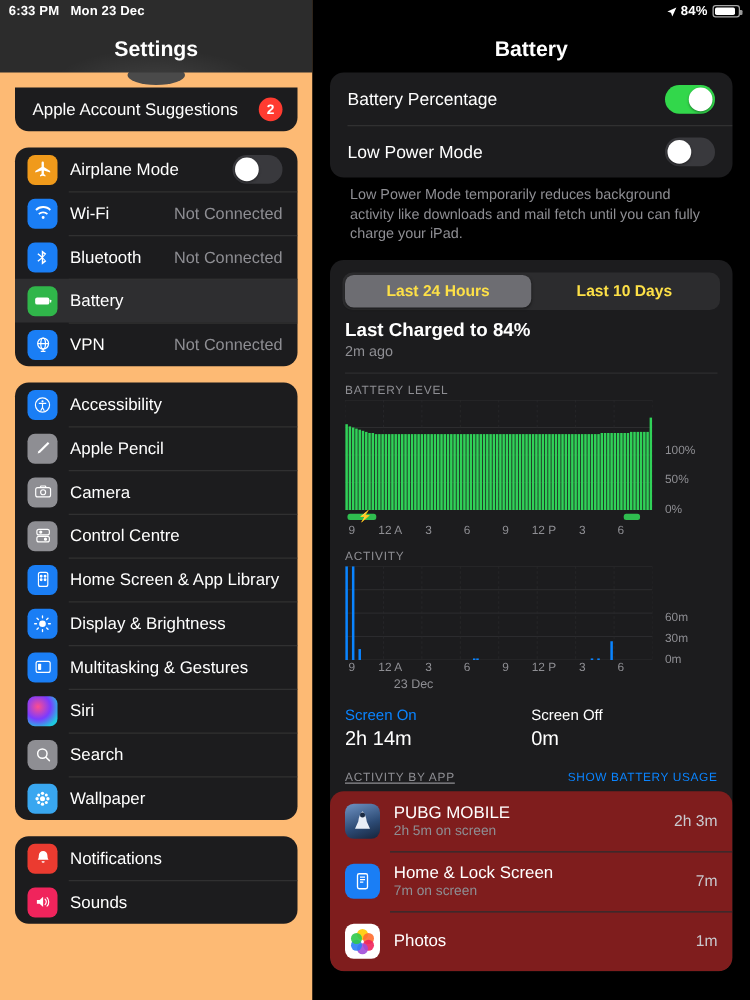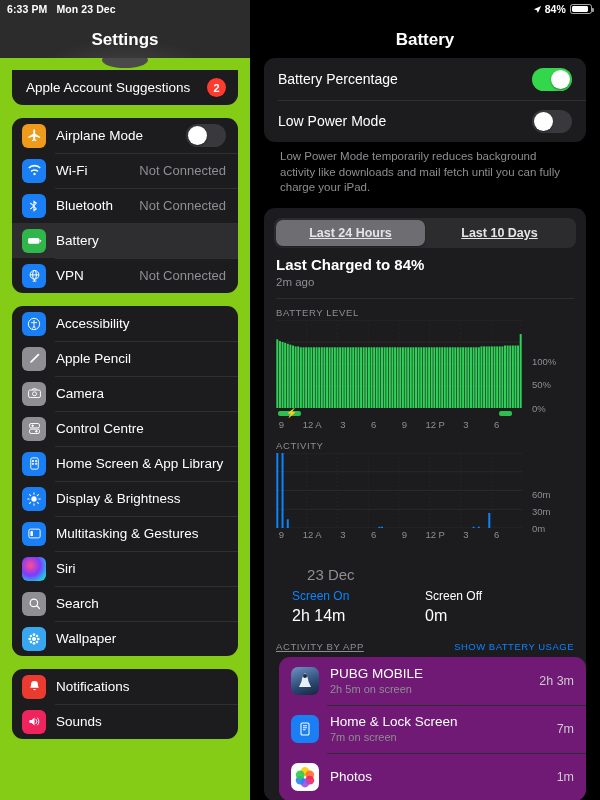--- a/index.html
+++ b/index.html
@@ -27,21 +27,21 @@
     border-radius: 2.6px; position: relative; display:inline-block;
   }
   .batt-shell::after {
     content:""; position:absolute; right:-2.6px; top:3px;
     width:1.6px; height:4px; background:rgba(255,255,255,.6); border-radius:0 1px 1px 0;
   }
   .batt-fill { position:absolute; left:1px; top:1px; bottom:1px; width:82%; background:#fff; border-radius:1.4px; }
 
   
   .sidebar {
-    width: 250px; height: 800px; background: #84cc16;
+    width: 250px; height: 800px; background: #fdba74;
     position: relative; overflow: hidden;
   }
   .sidebar-header {
     height: 58px; background: #2c2c2c;
     display: flex; align-items: flex-end; justify-content: center;
     padding-bottom: 8px; position: relative; z-index: 20;
     box-shadow: 0 0 0 0 rgba(0,0,0,0);
   }
   .sidebar-header::before{
     content:""; position:absolute; left:0; right:0; bottom:0; height:58px;
@@ -111,21 +111,21 @@
     padding: 7px 16px 0 16px;
   }
 
   
   .seg-wrap { padding: 10px 10px 0; }
   .segmented {
     display: flex; background: #2c2c2e; border-radius: 8px; padding: 2px; height: 30px;
   }
   .seg {
     flex: 1; display: flex; align-items: center; justify-content: center;
-    font-size: 12.5px; font-weight: bold; color: #e5e5e5; border-radius: 7px; text-decoration: underline;
+    font-size: 12.5px; font-weight: bold; color: #fde047; border-radius: 7px;
   }
   .seg.active { background: #6d6d72; box-shadow: 0 1px 2px rgba(0,0,0,.35); }
 
   .charge-block { padding: 8px 12px 4px; }
   .charge-title { color:#fff; font-size: 15px; font-weight: bold; }
   .charge-sub { color: #8e8e93; font-size: 11.5px; margin-top: 3px; }
 
   .sep { height: 1px; background: #2d2d2f; margin: 6px 12px 0; }
 
   .chart-label { color: #8e8e93; font-size: 9.5px; letter-spacing: .6px; padding: 8px 12px 2px; }
@@ -139,42 +139,42 @@
   .ylabels {
     position: absolute; right: 2px; top: 0; bottom: 0; width: 48px;
     color: #8e8e93; font-size: 9.5px; margin-top: 41px;
   }
   .ylab { position: absolute; left: 8px; transform: translateY(-50%); }
   .xaxis {
     position: relative; height: 14px; margin-right: 52px;
     color: #8e8e93; font-size: 9.5px;
   }
   .xlab { position: absolute; transform: translateX(-50%); top: 1px; }
-  .xsub { color:#8e8e93; font-size: 15px; margin-right: 52px; position: relative; height: 13px; margin-top: 24px; }
+  .xsub { color:#8e8e93; font-size: 10px; margin-right: 52px; position: relative; height: 13px; }
   .xsub span { position: absolute; transform: translateX(-50%); }
 
   .chg-strip { position: relative; height: 9px; margin-right: 52px; margin-top: 1px; }
   .chg-bar { position: absolute; height: 5px; background: #2fbd4f; border-radius: 2px; top: 2px; }
   .bolt { position:absolute; top:-1px; font-size: 9px; color: #30d158; }
 
   
-  .stats { display: flex; padding: 10px 28px 2px; }
+  .stats { display: flex; padding: 10px 12px 2px; }
   .stat { flex: 1; }
   .stat-label { color: #0a84ff; font-size: 12px; }
   .stat-label.dim { color: #fff; }
   .stat-value { color: #fff; font-size: 16px; margin-top: 4px; }
 
   .abyapp {
     display:flex; align-items:center; justify-content:space-between;
     padding: 14px 12px 5px;
   }
   .abyapp-title { color:#8e8e93; font-size: 9.5px; letter-spacing:.6px;text-decoration:underline; }
   .abyapp-link { color:#0a84ff; font-size: 9.5px; letter-spacing:.5px; }
 
-  .applist { background:#701a75; border-radius: 11px; overflow:hidden;margin-left:15px; }
+  .applist { background:#7f1d1d; border-radius: 11px; overflow:hidden; }
   .approw { display:flex; align-items:center; padding: 9px 12px; position:relative; min-height: 48px; }
   .approw + .approw::before { content:""; position:absolute; left:48px; right:0; top:0; height:1px; background:#2d2d2f; }
   .appicon { width:28px; height:28px; border-radius:7px; margin-right:11px; flex:none; overflow:hidden; position:relative; }
   .apptexts { flex:1; }
   .appname { color:#fff; font-size:13.5px; }
   .appsub { color:#8e8e93; font-size:11px; margin-top:2px; }
   .apptime { color:#c9c9ce; font-size:12.5px; }
 
   svg { display:block; }
 </style>

